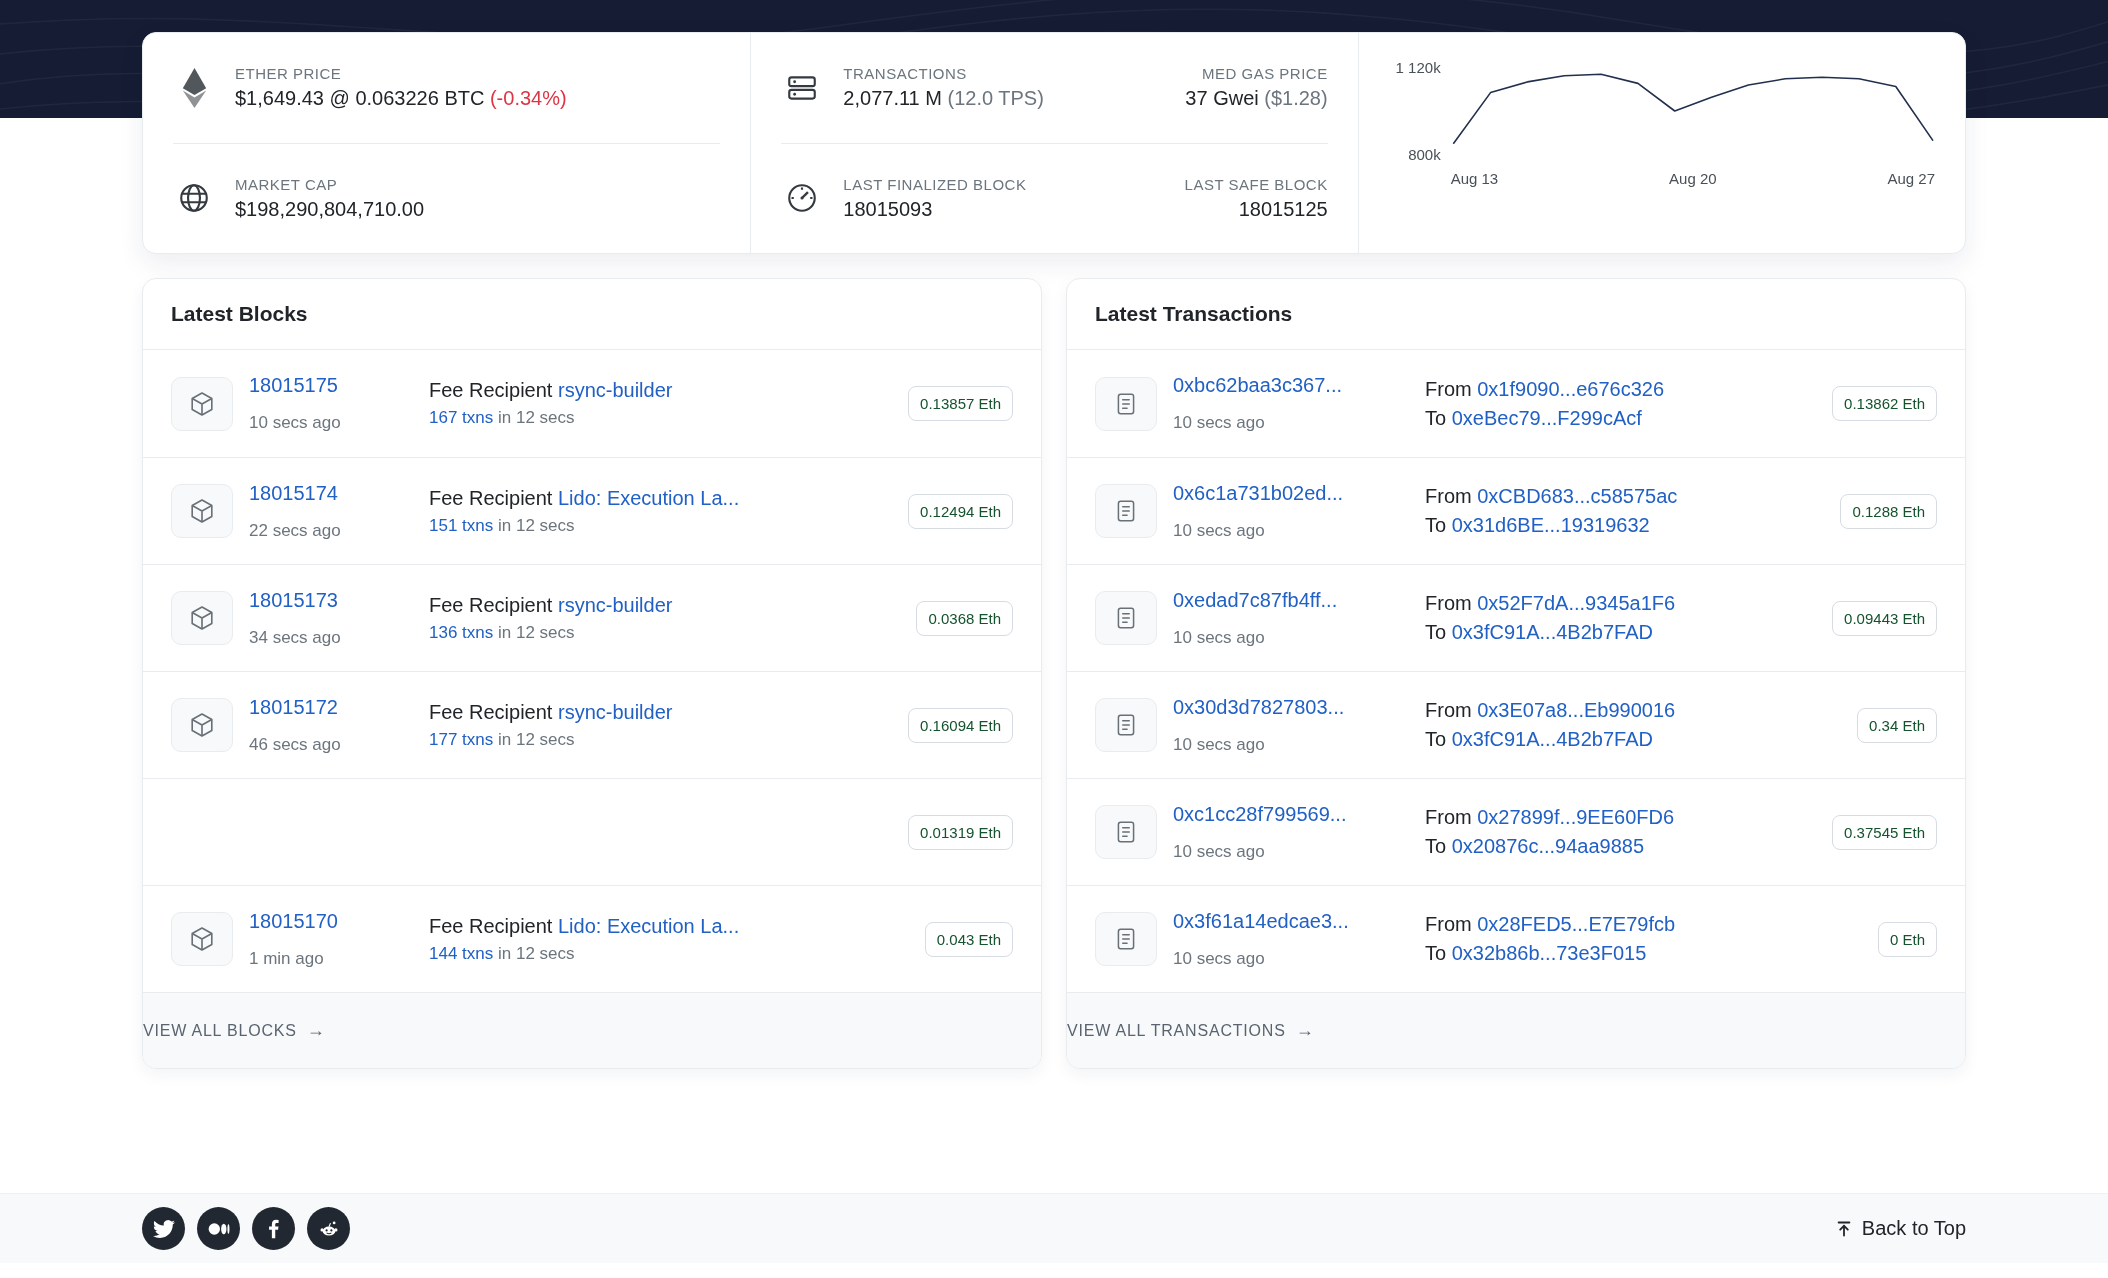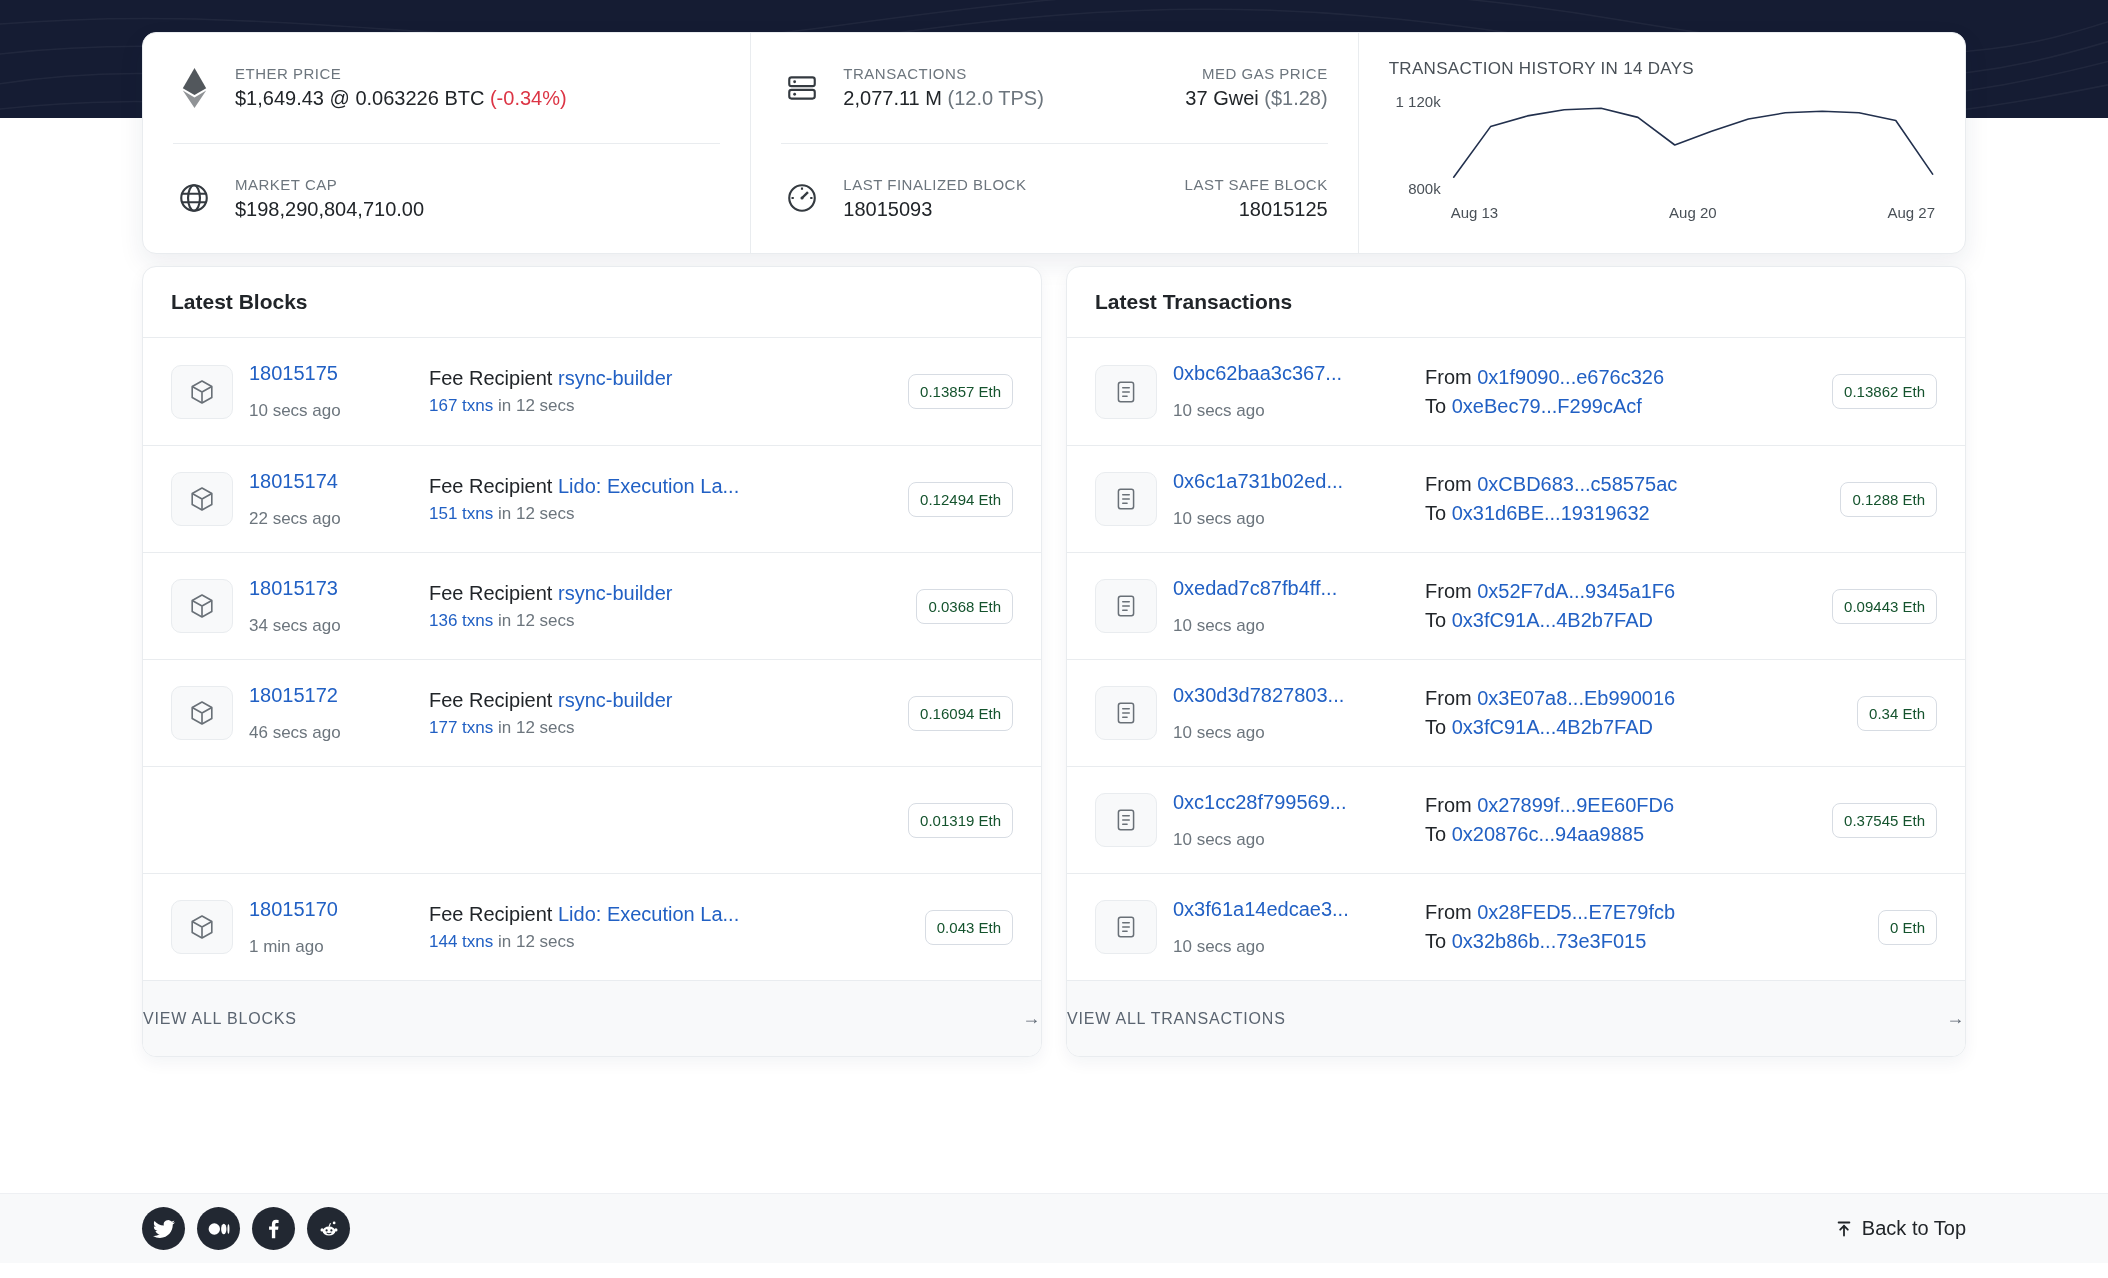--- a/index.html
+++ b/index.html
@@ -57,21 +57,21 @@
   }
   .chart-plot { flex: 1; min-width: 0; }
   .chart-plot svg { width: 100%; height: 100%; display: block; }
   .chart-xlabels {
     margin-top: 7px; padding-left: 62px;
     display: flex; justify-content: space-between;
     font-size: 15px; color: #495057;
   }
 
   
-  .cards { display: grid; grid-template-columns: 1fr 1fr; gap: 24px; margin-top: 12px; }
+  .cards { display: grid; grid-template-columns: 1fr 1fr; gap: 24px; margin-top: 24px; }
   .card {
     background: #fff;
     border: 1px solid var(--border, #e9ecef);
     border-radius: 14px;
     box-shadow: 0 6px 16px rgba(25, 39, 82, 0.05);
     overflow: hidden;
   }
   .card-header { padding: 23px 28px; border-bottom: 1px solid var(--border, #e9ecef); }
   .card-header h2 { font-size: 21px; font-weight: 700; color: var(--text, #212529); }
 
@@ -97,21 +97,21 @@
   .badge {
     display: inline-block;
     border: 1px solid var(--badge-border, #d7dce3);
     border-radius: 8px;
     padding: 8px 11px;
     font-size: 15px; font-weight: 500; color: #14532d;
     white-space: nowrap;
   }
   .card-footer { border-top: 1px solid var(--border, #e9ecef); background: var(--footer-bg, #f8f9fa); }
   .view-all {
-    display: flex; align-items: center; justify-content: space-between; gap: 10px;
+    display: flex; align-items: center; justify-content: flex-start; gap: 10px;
     padding: 27px 0;
     font-size: 16px; font-weight: 500; letter-spacing: .8px;
     color: #5a6470;
   }
   .view-all .arrow { font-size: 18px; }
 
   
   .page-footer {
     position: absolute; left: 0; right: 0; bottom: 15px; height: 70px;
     background: var(--footer-bg, #f8f9fa);
@@ -221,21 +221,20 @@
           <div class="stat-value">18015093</div>
         </div>
         <div class="stat-right">
           <div class="stat-label">LAST SAFE BLOCK</div>
           <div class="stat-value">18015125</div>
         </div>
       </div>
     </div>
 
     <div class="chart-col">
-      <div class="chart-title">TRANSACTION HISTORY IN 14 DAYS</div>
       <div class="chart-body">
         <div class="chart-ylabels">
           <span>1 120k</span>
           <span>800k</span>
         </div>
         <div class="chart-plot">
           <svg viewBox="0 0 540 104" preserveAspectRatio="none">
             <polyline fill="none" style="stroke: var(--chart-line, #22304d)" stroke-width="1.6" vector-effect="non-scaling-stroke" stroke-linejoin="round" stroke-linecap="round" points="3.0,84.2 44.1,33.6 85.2,22.9 126.2,16.8 167.3,15.3 208.4,24.4 249.5,52.0 290.5,38.2 331.6,26.0 372.7,19.8 413.8,18.3 454.8,19.8 495.9,27.5 537.0,81.1"></polyline>
           </svg>
         </div>

